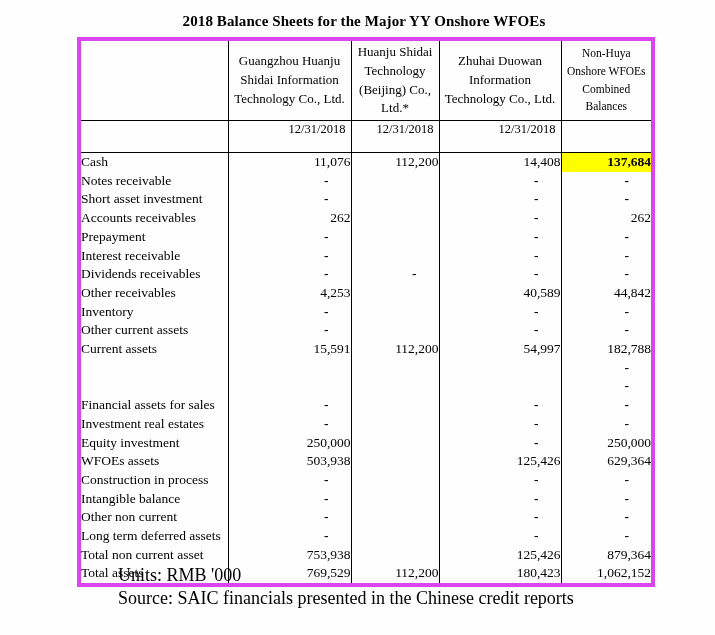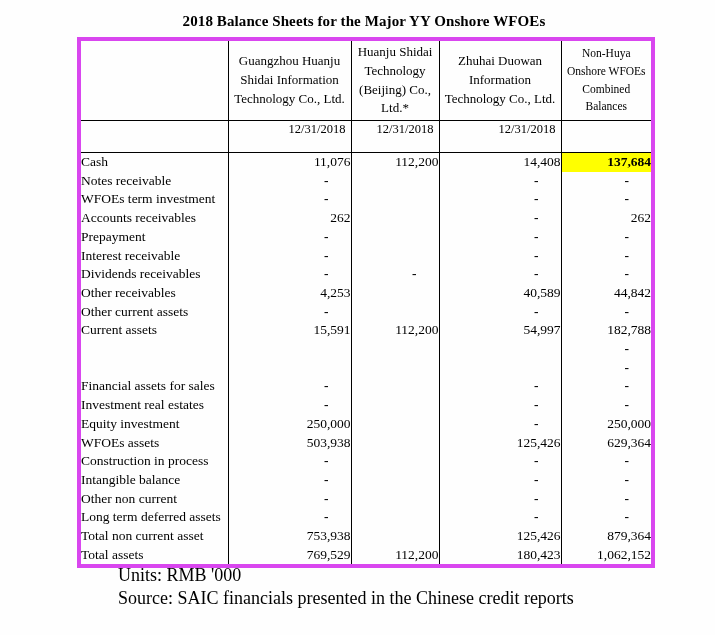--- a/index.html
+++ b/index.html
@@ -136,21 +136,21 @@
 
     <tr>
       <td class="label">Notes receivable</td>
       <td class="value dash">-</td>
       <td class="value"></td>
       <td class="value dash">-</td>
       <td class="value dash">-</td>
     </tr>
 
     <tr>
-      <td class="label">WFOEs term investment</td>
+      <td class="label">Short asset investment</td>
       <td class="value dash">-</td>
       <td class="value"></td>
       <td class="value dash">-</td>
       <td class="value dash">-</td>
     </tr>
 
     <tr>
       <td class="label">Accounts receivables</td>
       <td class="value">262</td>
       <td class="value"></td>
@@ -183,20 +183,27 @@
     </tr>
 
     <tr>
       <td class="label">Other receivables</td>
       <td class="value">4,253</td>
       <td class="value"></td>
       <td class="value">40,589</td>
       <td class="value">44,842</td>
     </tr>
 
+    <tr>
+      <td class="label">Inventory</td>
+      <td class="value dash">-</td>
+      <td class="value"></td>
+      <td class="value dash">-</td>
+      <td class="value dash">-</td>
+    </tr>
 
     <tr>
       <td class="label">Other current assets</td>
       <td class="value dash">-</td>
       <td class="value"></td>
       <td class="value dash">-</td>
       <td class="value dash">-</td>
     </tr>
 
     <tr>

